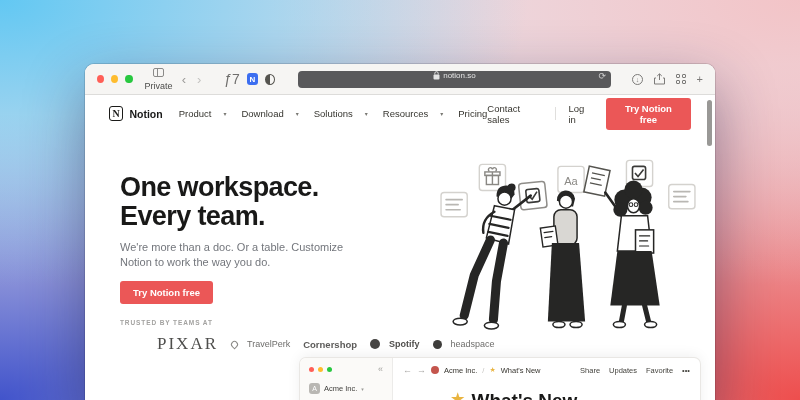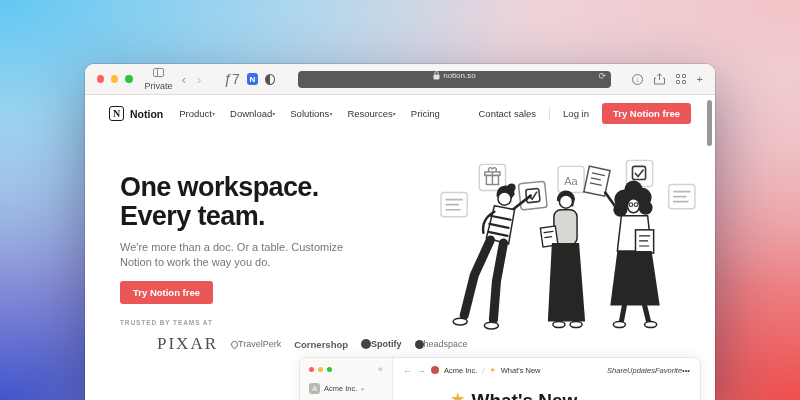--- a/index.html
+++ b/index.html
@@ -54,35 +54,35 @@
     background:#999896; border-radius:3px; }
 
   
   .site { position:relative; height:315px; background:#fff; color:#37352f; }
   .site-nav { display:flex; align-items:center; height:37px; padding:0 24px; }
   .logo-box { width:15px; height:15px; border:1.3px solid #1b1b19; border-radius:3px;
     display:flex; align-items:center; justify-content:center;
     font-family:"Liberation Serif",serif; font-weight:bold; font-size:10px; color:#1b1b19; }
   .brand { font-size:10.5px; font-weight:bold; margin:0 16px 0 6px; color:#191918; }
   .menu { display:flex; align-items:center; gap:15px; font-size:9.5px; color:#36352f; }
-  .menu-item { display:flex; align-items:center; gap:0; cursor:pointer; }
+  .menu-item { display:flex; align-items:center; gap:12px; cursor:pointer; }
   .caret { font-size:6px; color:#7a7974; }
   .nav-right { margin-left:auto; display:flex; align-items:center; gap:13px; font-size:9.5px; }
   .v-div { width:1px; height:13px; background:#e0dfdd; }
   .btn-red { background:#eb5757; color:#fff; border:none; border-radius:3px;
     font-size:9.5px; font-weight:bold; padding:5px 11px; cursor:pointer; font-family:inherit; }
 
   .hero { position:absolute; left:35px; top:78px; width:320px; }
   .hero h1 { font-size:27px; line-height:1.08; letter-spacing:-.6px; color:#191918; font-weight:bold; }
   .hero p { margin-top:9px; font-size:11px; line-height:1.32; color:#73767c; }
   .hero .btn-red { margin-top:12px; padding:6px 13px; }
   .trusted { margin-top:15px; font-size:6.5px; letter-spacing:.9px; color:#a3a2a0; font-weight:bold; }
   .logos { margin-top:8px; display:flex; align-items:center; gap:13px; white-space:nowrap; }
   .logo-pixar { font-family:Liberation Serif, serif; font-size:17px; letter-spacing:2px; color:#4e4e4c;margin-left:37px; }
-  .logo-txt { font-size:9px; color:#6f6e6c; display:flex; align-items:center; gap:0; }
+  .logo-txt { font-size:9px; color:#6f6e6c; display:flex; align-items:center; gap:9px; }
   .pin { width:7px; height:7px; border:1.2px solid #8a8986; border-radius:50% 50% 50% 0;
     transform:rotate(-45deg); }
   .logo-corner { font-size:9.5px; font-weight:bold; color:#5c5b59; }
   .disc { border-radius:50%; display:inline-block; }
   .disc.spotify { width:10px; height:10px; background:#464543; position:relative; }
   .disc.head { width:9px; height:9px; background:#3e3d3b; }
   .logo-bold { font-weight:bold; color:#504f4d; font-size:9px; }
 
   .illustration { position:absolute; left:352px; top:57px; width:264px; height:192px; }
 
@@ -97,21 +97,21 @@
   .ap-row { display:flex; align-items:center; gap:4px; margin-top:9px; color:#3f3e3b; }
   .ap-avatar { width:11px; height:11px; border-radius:3px; background:#b9b7b3; color:#fff;
     font-size:7px; display:flex; align-items:center; justify-content:center; }
   .ap-caret { color:#9b9a97; font-size:5px; }
   .ap-main { flex:1; padding:7px 10px 0; }
   .ap-topbar { display:flex; align-items:center; gap:5px; font-size:7.5px; color:#37352f; }
   .ap-arrow { color:#a9a8a5; font-size:9px; }
   .ap-ws-avatar { width:8px; height:8px; border-radius:50%; background:#c4554d; }
   .ap-sep { color:#c6c5c2; }
   .star { color:#e9b440; font-size:7px; }
-  .ap-actions { margin-left:auto; display:flex; color:#45443f;font-style:italic; }
+  .ap-actions { margin-left:auto; display:flex; gap:9px; color:#45443f; }
   .ap-heading { margin-top:15px; padding-left:48px; font-size:19px; font-weight:bold; color:#191918;
     display:flex; gap:7px; align-items:flex-start; }
   .ap-heading .star { font-size:15px; }
 </style>
 </head>
 <body>
 
 <div class="window">
 
   <div class="toolbar">

